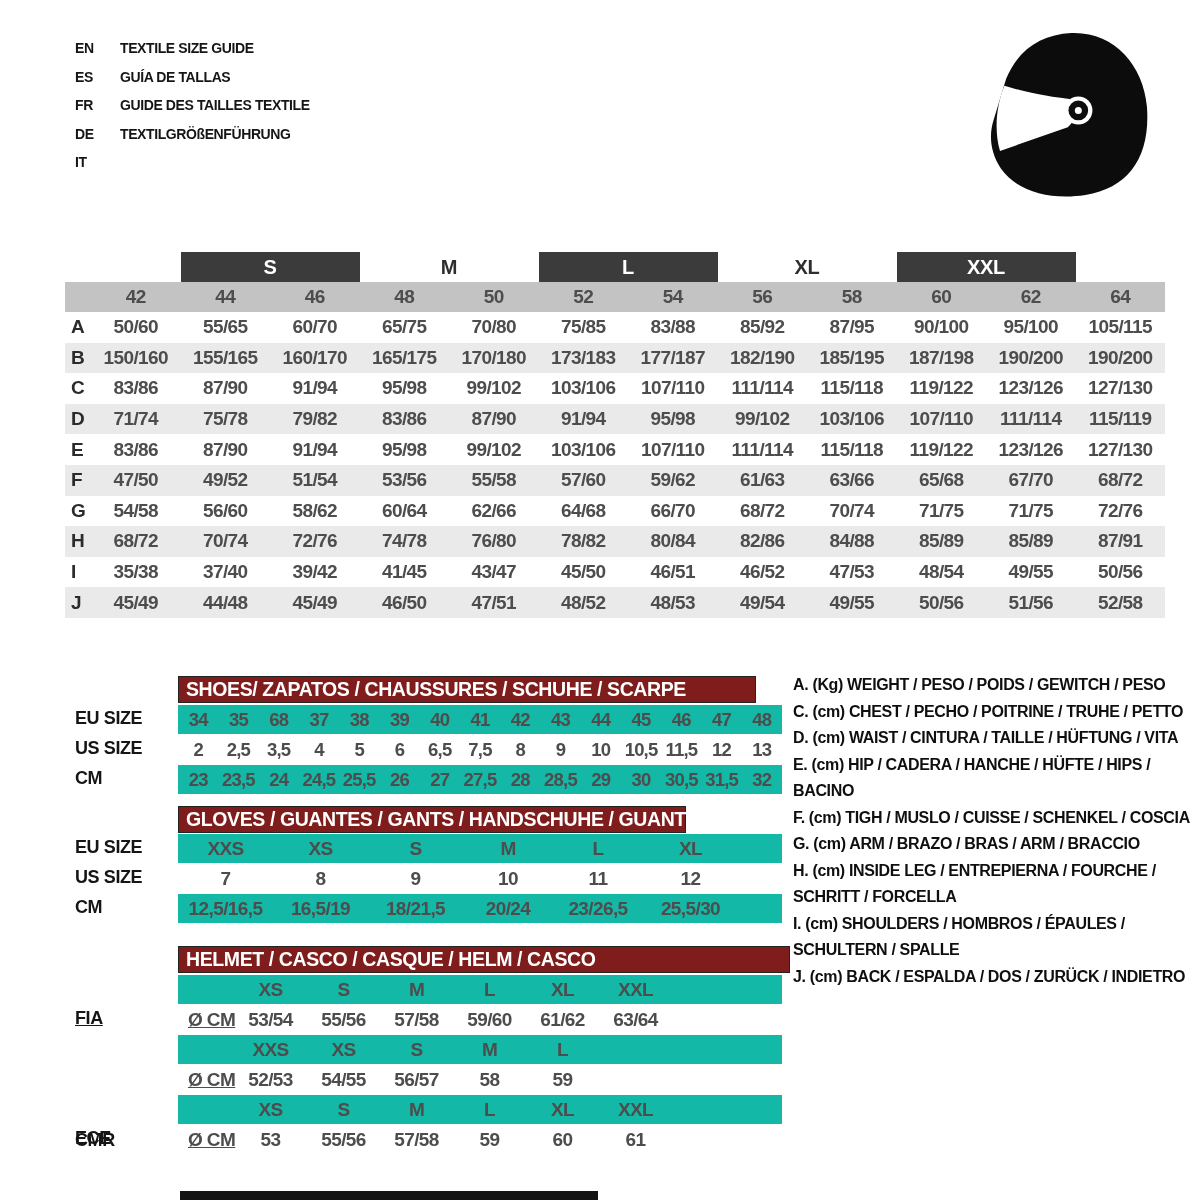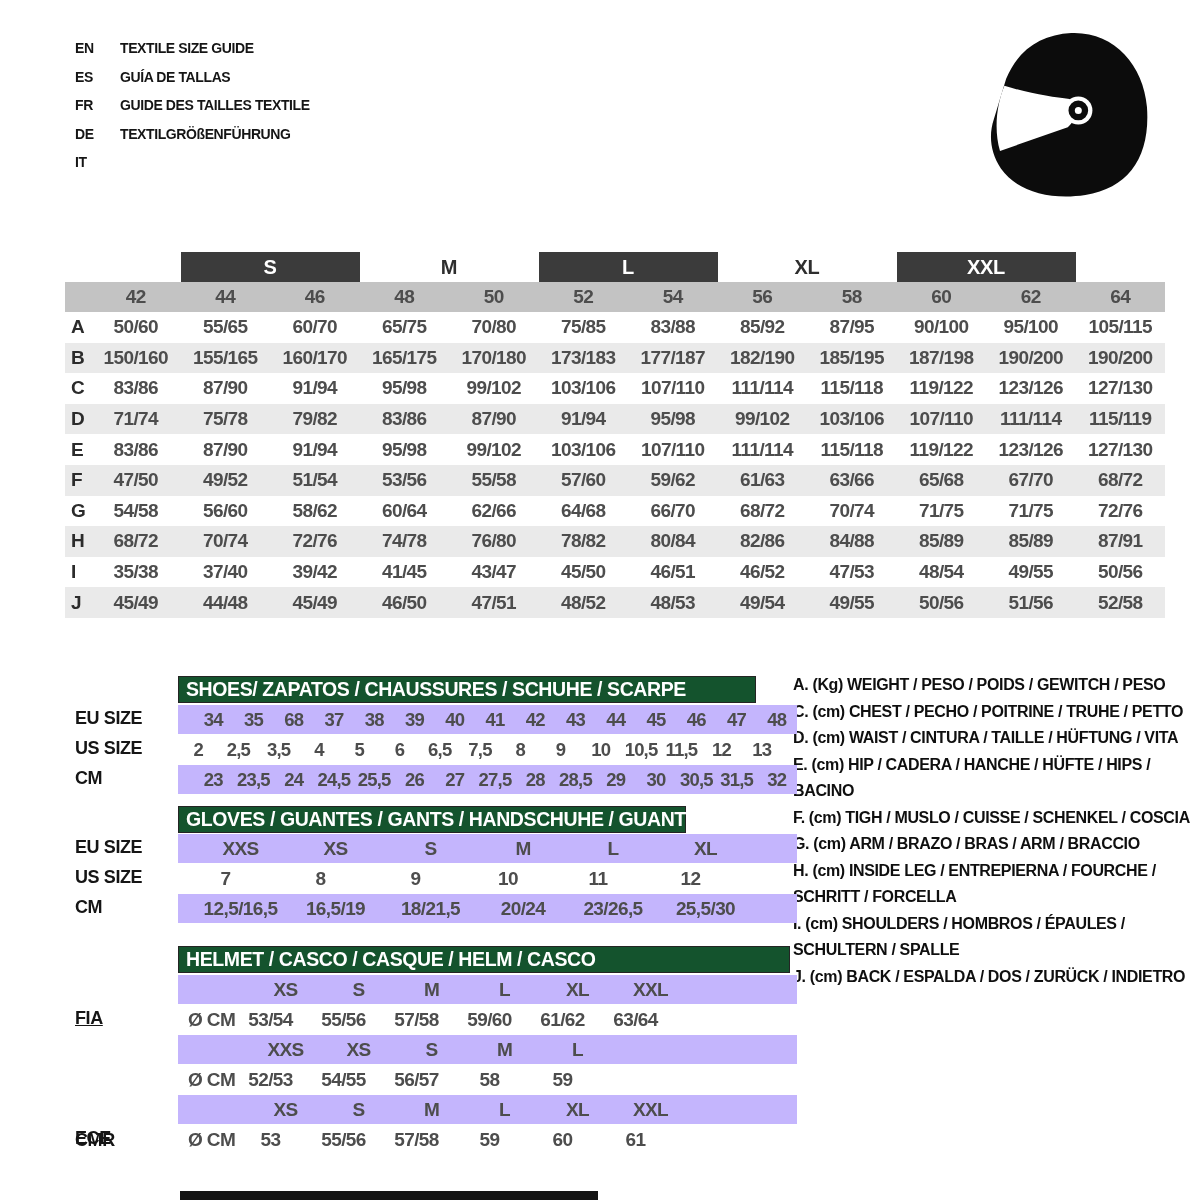--- a/index.html
+++ b/index.html
@@ -21,34 +21,34 @@
         font-weight:bold;font-size:20px;letter-spacing:-0.3px;}
   .band.dark{background:#3b3b3b;color:#ffffff;}
   .band.light{color:#2e2e2e;}
   .num-row{height:30px;background:#c3c3c3;}
   .cell{text-align:center;font-weight:bold;font-size:19px;color:#4d4d4d;letter-spacing:-0.6px;white-space:nowrap;}
   .drow{height:30.6px;}
   .drow.stripe{background:#eaeaea;}
   .letter{font-weight:bold;font-size:19px;color:#2b2b2b;padding-left:6px;}
 
   
-  .secbar{position:absolute;background:#14532d;color:#fff;font-weight:bold;font-size:19.5px;
+  .secbar{position:absolute;background:#7f1d1d;color:#fff;font-weight:bold;font-size:19.5px;
           height:27px;display:flex;align-items:center;padding-left:8px;letter-spacing:-0.4px;
           box-shadow:inset 0 0 0 1px #242424;white-space:nowrap;}
   .shoes-bar{left:178px;top:676px;width:570px;}
   .gloves-bar{left:178px;top:806px;width:500px;}
   .helmet-bar{left:178px;top:946px;width:604px;}
 
   .srow{position:absolute;left:178px;width:604px;height:29px;display:grid;align-items:center;}
-  .srow.gray{background:#c4b5fd;padding-left:15px;}
+  .srow.gray{background:#14b8a6;}
   .shoes-grid{grid-template-columns:repeat(15,1fr);}
   .shoes-grid .cell{font-size:18.5px;letter-spacing:-0.8px;}
   .gloves-grid{grid-template-columns:95px 95px 95px 90px 90px 95px 1fr;}
   .helmet-grid{grid-template-columns:56px 73px 73px 73px 73px 73px 73px 1fr;}
-  .helmet-grid > :first-child{text-align:center;padding-left:10px;}
+  .helmet-grid > :first-child{text-align:center;padding-left:10px;text-decoration:underline;}
 
   .rowlabel{position:absolute;left:75px;font-weight:bold;font-size:18px;color:#151515;letter-spacing:-0.4px;white-space:nowrap;}
 
   
   .legend{left:793px;top:672px;width:402px;}
   .legend-item{font-weight:bold;font-size:16px;line-height:26.5px;letter-spacing:-0.35px;color:#0f0f0f;}
   .legend-unit{font-size:16px;}
 
   .bottom-bar{left:180px;top:1191px;width:418px;height:9px;background:#141414;}
 </style>

